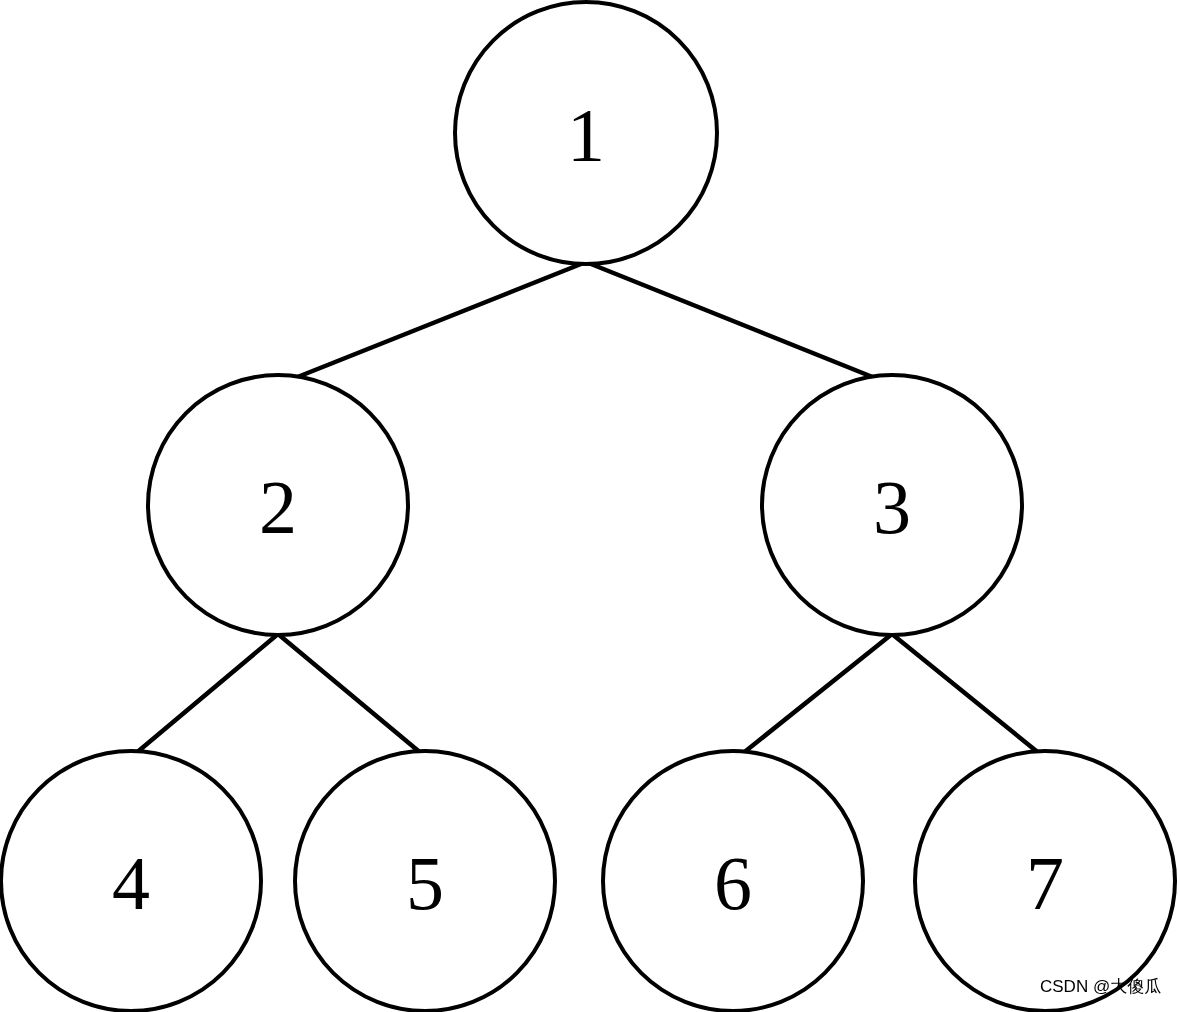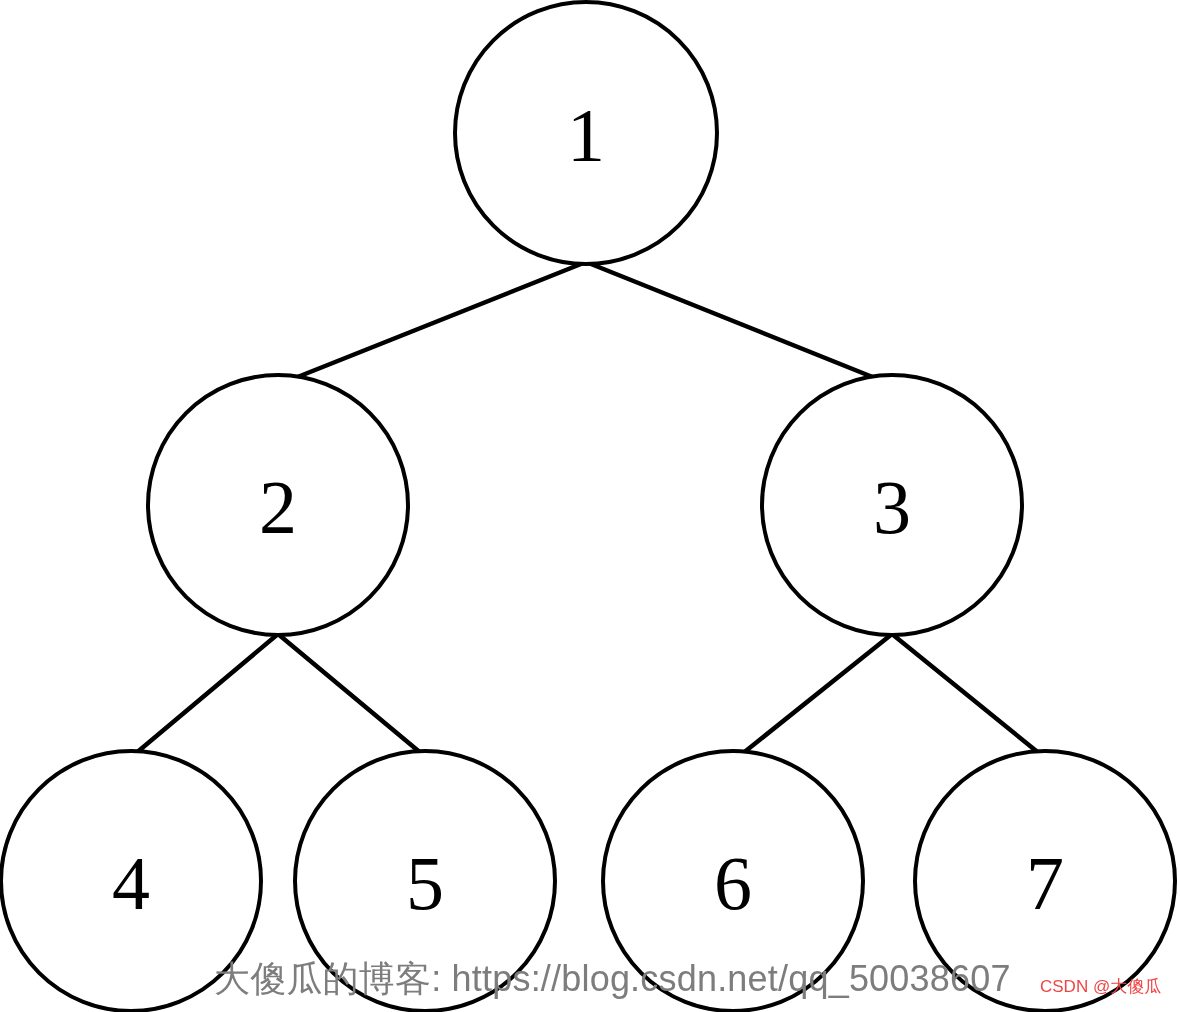--- a/index.html
+++ b/index.html
@@ -95,17 +95,16 @@
           <circle class="node-circle" cx="733" cy="881" r="130" fill="#ffffff" stroke="#000000" stroke-width="4"></circle>
           <text class="node-label" x="733" y="883" fill="#000000">6</text>
         </g>
         <g>
           <circle class="node-circle" cx="1045" cy="881" r="130" fill="#ffffff" stroke="#000000" stroke-width="4"></circle>
           <text class="node-label" x="1045" y="883" fill="#000000">7</text>
         </g>
       </g>
   </svg>
 
-  <div class="watermark-main" style="left: 214px; top: 955px; color: rgb(125, 125, 125);">大傻瓜的博客: https://blog.csdn.net/qq_50038607</div>
 
-  <div class="watermark-csdn" style="left: 1040px; top: 975px; color: #ef4444;">CSDN @大傻瓜</div>
+  <div class="watermark-csdn" style="left: 1040px; top: 975px; color: #000000;">CSDN @大傻瓜</div>
 
 </div>
 
 </body></html>

